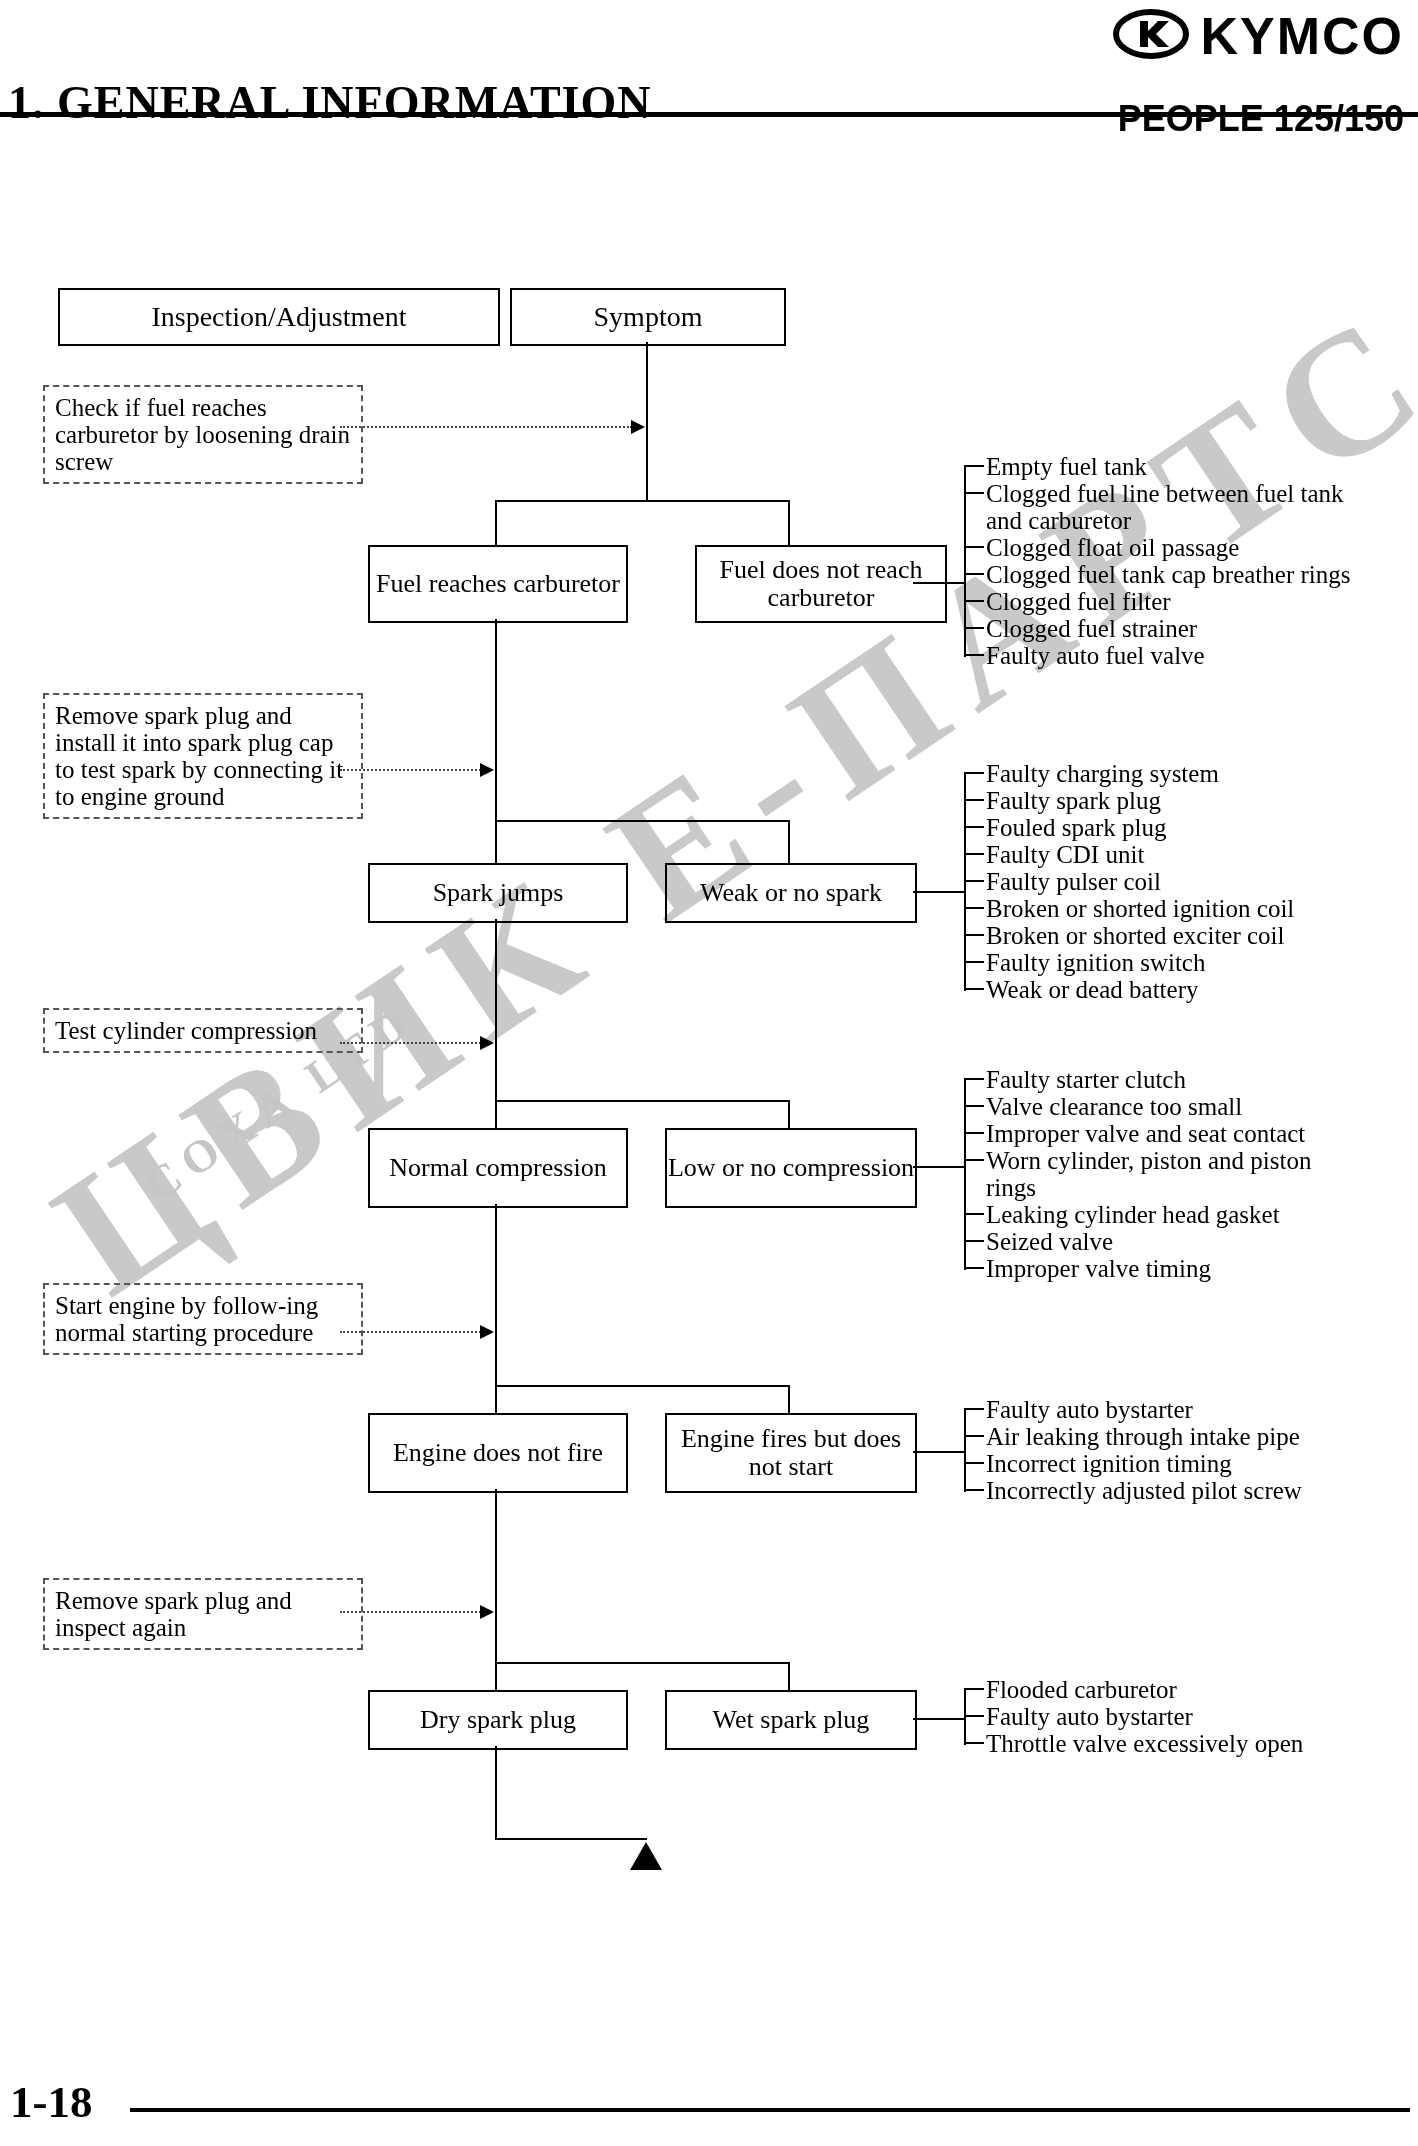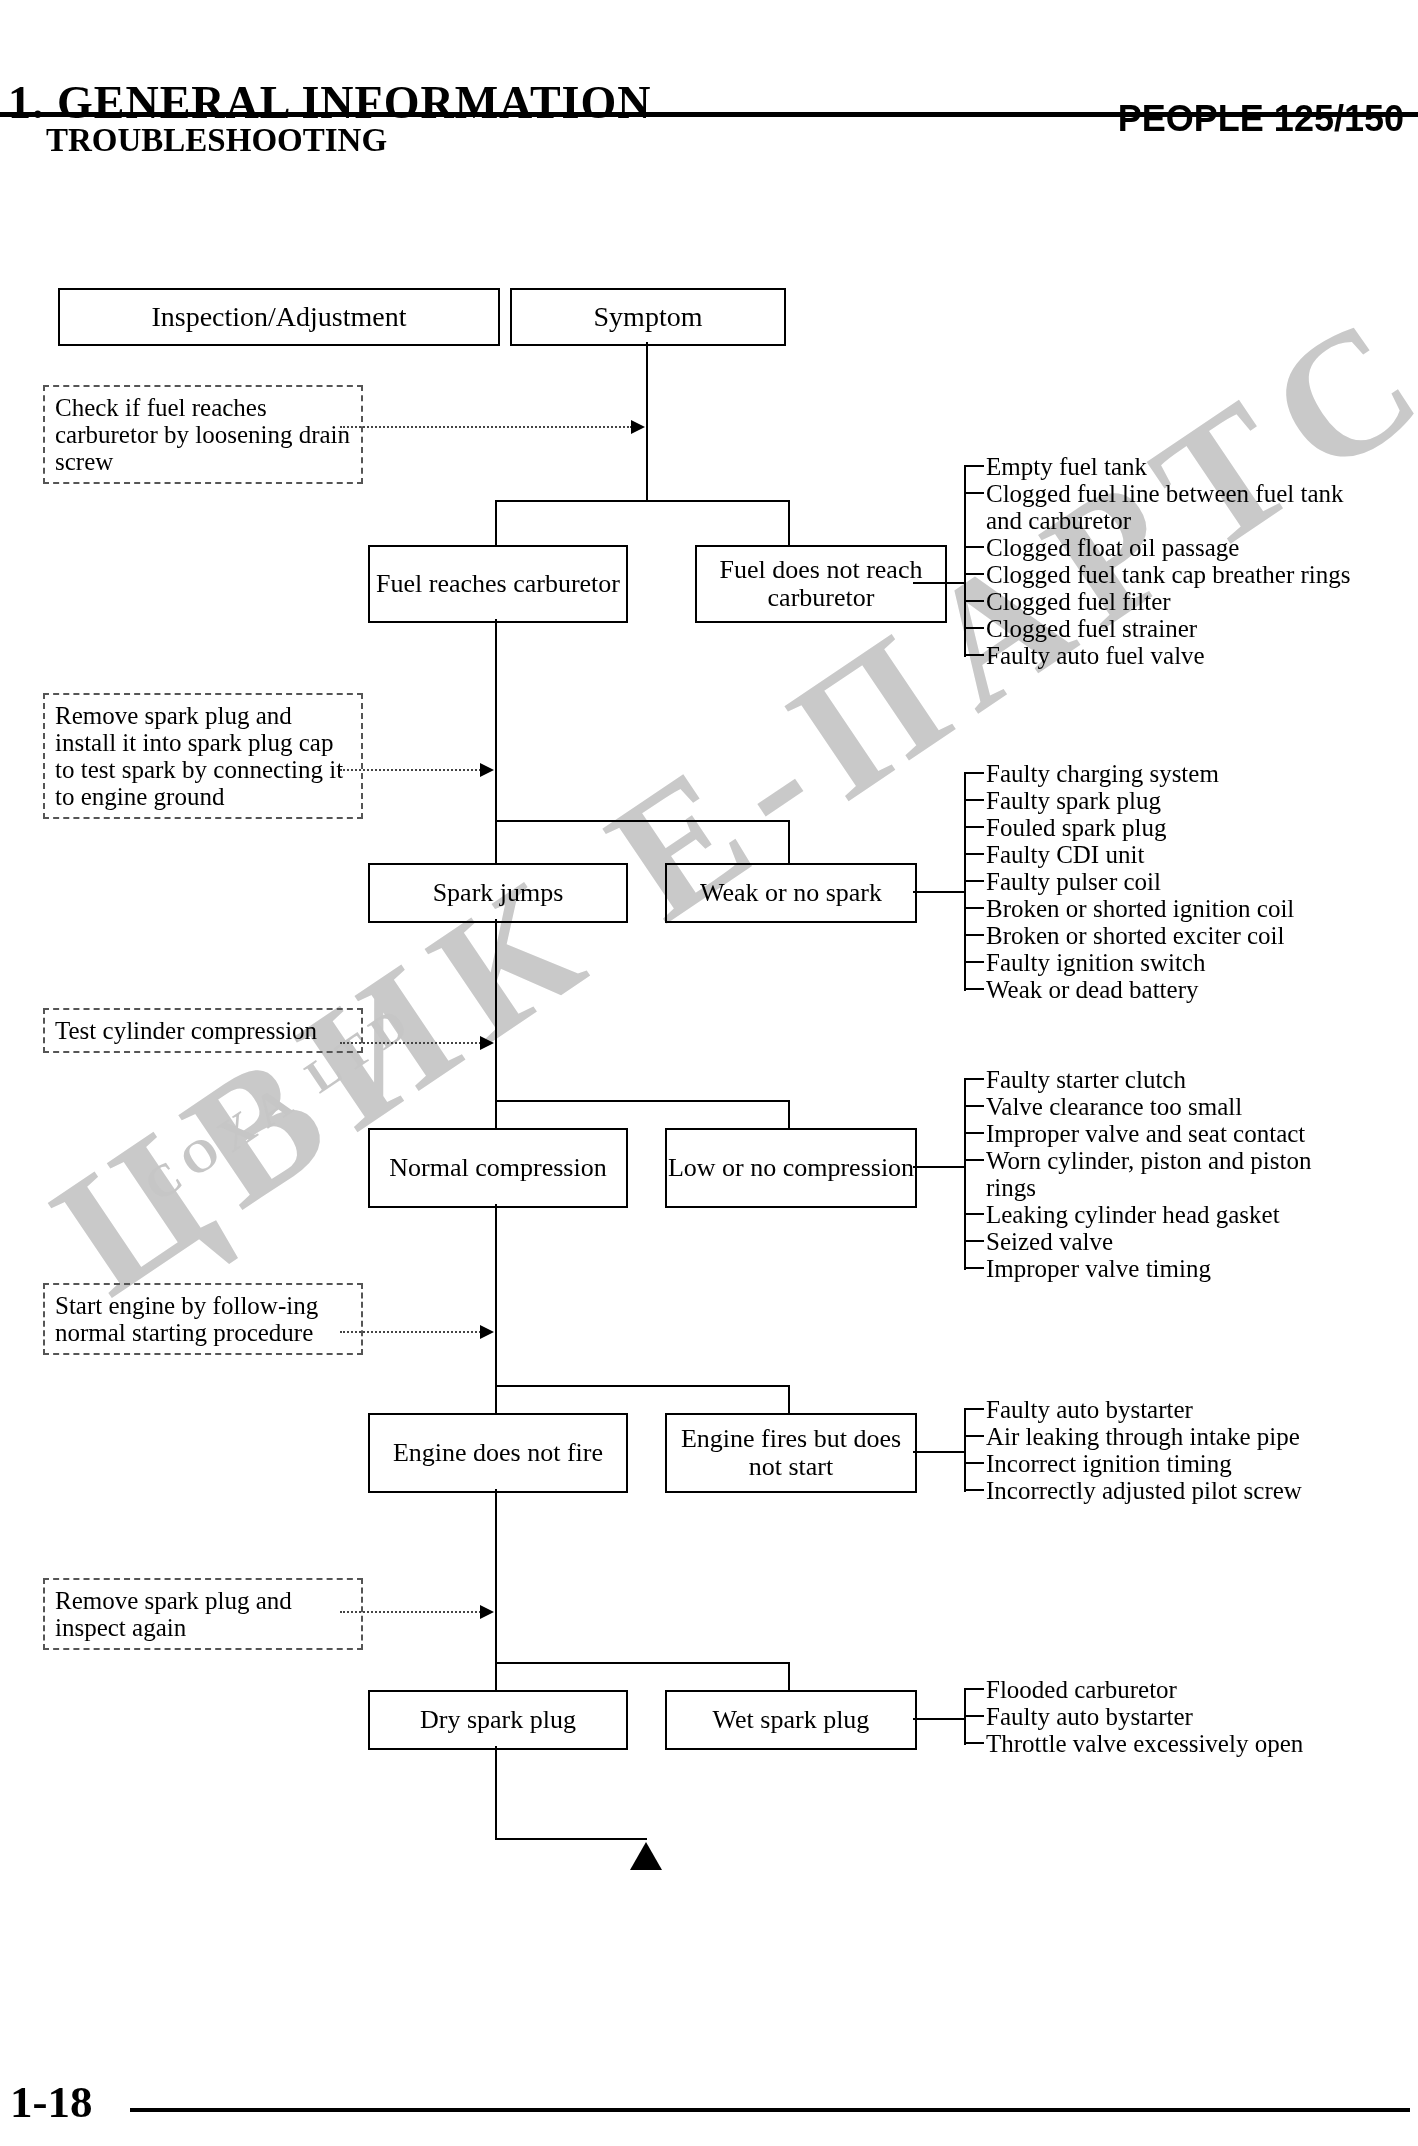--- a/index.html
+++ b/index.html
@@ -70,25 +70,33 @@
 </head>
 <body>
 
 <div class="page">
 
   <div class="abs wm-main" style="left:-80px; top:700px; width:1650px;">ЦВИК Е-ПАРТС</div>
   <div class="abs wm-sub" style="left:110px; top:1035px; width:460px;">COXA LTD</div>
 
   <div class="abs doc-title" style="left:8px; top:44px;">1. GENERAL INFORMATION</div>
 
+  <div class="abs brand" style="right:14px; top:6px;">
+    <span>
+      <svg width="78" height="52" viewBox="0 0 78 52">
+        <ellipse cx="39" cy="26" rx="35" ry="22" fill="none" stroke="#000" stroke-width="6"></ellipse>
+        <path d="M28 13 L36 13 L36 23 L46 13 L57 13 L44 26 L57 39 L46 39 L36 29 L36 39 L28 39 Z" fill="#000"></path>
+      </svg>
+    </span>
+    <span class="brand-word">KYMCO</span>
+  </div>
   <div class="abs model" style="right:14px; top:66px;">PEOPLE 125/150</div>
 
   <div class="abs rule" style="left:0; top:112px; width:1418px; height:5px;"></div>
 
-  <div class="abs subtitle" style="left:46px; top:122px;">TROUBLESHOOTING</div>
 
   <div class="abs col-head" style="left:58px; top:288px; width:438px; height:54px;">Inspection/Adjustment</div>
   <div class="abs col-head" style="left:510px; top:288px; width:272px; height:54px;">Symptom</div>
 
   <div class="abs insp-box" style="left:43px; top:385px; width:296px;">Check if fuel reaches carburetor by loosening drain screw</div>
   <div class="abs insp-box" style="left:43px; top:693px; width:296px;">Remove spark plug and install it into spark plug cap to test spark by connecting it to engine ground</div>
   <div class="abs insp-box" style="left:43px; top:1008px; width:296px;">Test cylinder compression</div>
   <div class="abs insp-box" style="left:43px; top:1283px; width:296px;">Start engine by follow-ing normal starting procedure</div>
   <div class="abs insp-box" style="left:43px; top:1578px; width:296px;">Remove spark plug and inspect again</div>
 

